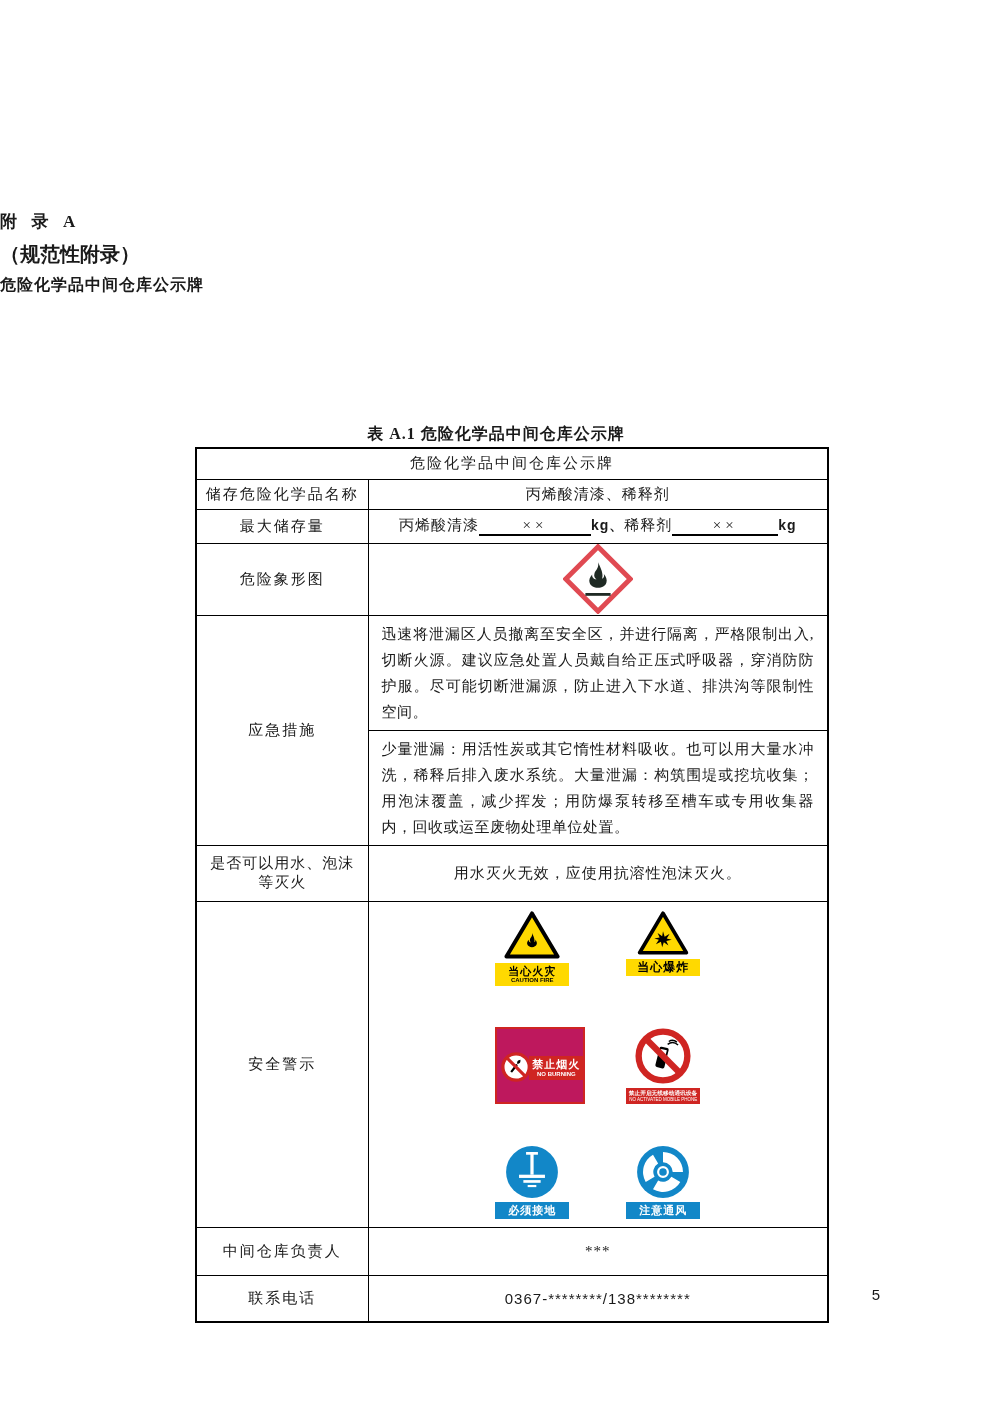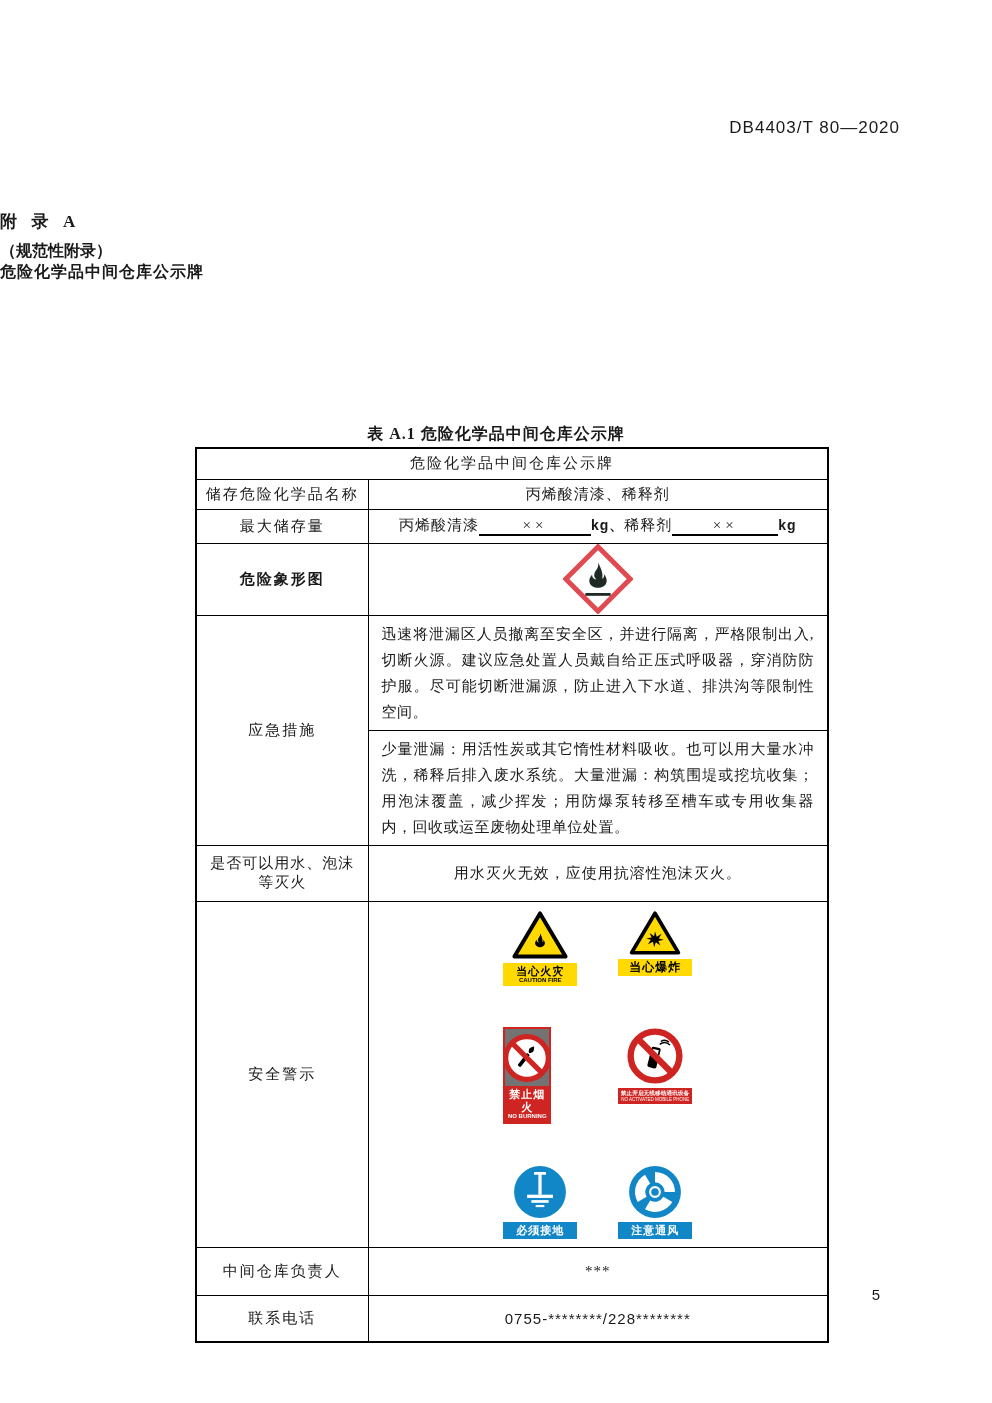--- a/index.html
+++ b/index.html
@@ -5,21 +5,21 @@
   * { margin:0; padding:0; box-sizing:border-box; }
   html,body { background:#ffffff; }
   body { font-family:"Liberation Serif","DejaVu Serif",serif; color:#1a1a1a; }
   .page { position:relative; width:992px; height:1403px; background:#ffffff; overflow:hidden; }
 
   .doc-header { position:absolute; top:118px; left:0; right:92px; text-align:right;
                 font-size:17px; font-family:"Liberation Sans",sans-serif; letter-spacing:1px; }
 
   .titles { position:absolute; top:210px; left:0; width:100%; text-align:left; }
   .titles .t1 { font-size:17px; font-weight:bold; white-space:pre; letter-spacing:2px; margin-bottom:8px; }
-  .titles .t2 { font-size:16px; font-weight:bold; }
+  .titles .t2 { font-size:20px; font-weight:bold; margin-bottom:7px; }
   .titles .t3 { font-size:16px; font-weight:bold; letter-spacing:1px; }
 
   .clauses { position:absolute; top:317px; left:100px; width:812px; font-size:16px;
              line-height:29px; letter-spacing:0.5px; }
   .clauses p { margin:0; }
   .clauses .num { display:inline-block; width:70px; margin-left:52px; font-family:"Liberation Sans",sans-serif; }
   .clauses p.wrap { text-align:justify; }
 
   .table-caption { position:absolute; top:424px; left:0; width:100%; text-align:center;
                    font-weight:bold; font-size:16px; letter-spacing:1px; }
@@ -44,34 +44,33 @@
   .sign { width:74px; display:flex; flex-direction:column; align-items:center; }
   .band { width:100%; text-align:center; line-height:1.15; padding:2px 1px; margin-top:3px; }
   .band-yellow { background:#ffd900; color:#000; }
   .band-red    { background:#cf2522; color:#fff; }
   .band-blue   { background:#1287c8; color:#fff; }
   .band .cn { font-weight:bold; font-size:11px; letter-spacing:1px; }
   .band .cn-big { font-weight:bold; font-size:12px; letter-spacing:1px; }
   .band .en { font-size:6px; font-family:"Liberation Sans",sans-serif; font-weight:bold; }
   .band .cn-tiny { font-weight:bold; font-size:6px; transform:scale(0.95); white-space:nowrap; }
   .band .en-tiny { font-size:4.5px; font-family:"Liberation Sans",sans-serif; white-space:nowrap; }
-  .sign-card { border:2px solid #cf2522; background:#737373; padding:3px 3px 0 3px; width:48px;
-               display:flex; flex-direction:column; align-items:center; }
+  .sign-card { border:2px solid #cf2522; background:#be185d; padding:3px 3px 0 3px; width:90px;
+               display:flex; flex-direction:row; align-items:center; }
   .sign-card .band { margin-top:2px; width:calc(100% + 6px); margin-left:-3px; margin-right:-3px; margin-bottom:-0px; }
 
   .phone-val { font-family:"Liberation Sans",sans-serif; letter-spacing:0.5px; }
   .page-number { position:absolute; top:1286px; right:112px; font-size:15px;
                  font-family:"Liberation Sans",sans-serif; }
 </style>
 </head>
 <body>
 
 <div class="page">
 
-  <div class="doc-header">DB4403/T 80—2020</div>
 
   <div class="titles">
     <div class="t1">附  录  A</div>
     <div class="t2">（规范性附录）</div>
     <div class="t3">危险化学品中间仓库公示牌</div>
   </div>
 
 
   <div class="table-caption">表 A.1  危险化学品中间仓库公示牌</div>
 
@@ -92,21 +91,21 @@
     </tr>
 
     <tr>
       <td class="lbl" style="height:34px;">最大储存量</td>
       <td class="val">
         <span>丙烯酸清漆</span><span class="blank">××</span><span class="kg">kg、</span><span>稀释剂</span><span class="blank b2">××</span><span class="kg">kg</span>
       </td>
     </tr>
 
     <tr>
-      <td class="lbl" style="height:72px;font-weight:bold;">危险象形图</td>
+      <td class="lbl" style="height:72px;">危险象形图</td>
       <td class="center-cell">
         <div class="pictogram-wrap">
           <svg width="70" height="70" viewBox="0 0 100 100">
             <polygon points="50,4 96,50 50,96 4,50" fill="#fff" stroke="#e04a52" stroke-width="7"></polygon>
             <g fill="#1f2a24">
               <path transform="translate(50,46) scale(0.52) translate(-50,-50)" d="M50 12C54 28 42 34 40 44 38 51 42 56 46 59 38 58 33 52 34 45 28 52 24 60 27 68 30 77 39 82 50 82 61 82 70 77 73 68 76 60 72 51 66 44 68 50 66 55 61 57 66 46 58 28 50 12Z"></path>
               <rect x="32" y="70" width="36" height="4"></rect>
             </g>
           </svg>
         </div>
@@ -221,21 +220,21 @@
       </td>
     </tr>
 
     <tr>
       <td class="lbl" style="height:48px;">中间仓库负责人</td>
       <td class="val">***</td>
     </tr>
 
     <tr>
       <td class="lbl" style="height:47px;">联系电话</td>
-      <td class="val phone-val">0755-********/228********</td>
+      <td class="val phone-val">0367-********/138********</td>
     </tr>
 
   </tbody>
     </table>
 
   <div class="page-number">5</div>
 
 </div>
 
 </body></html>

